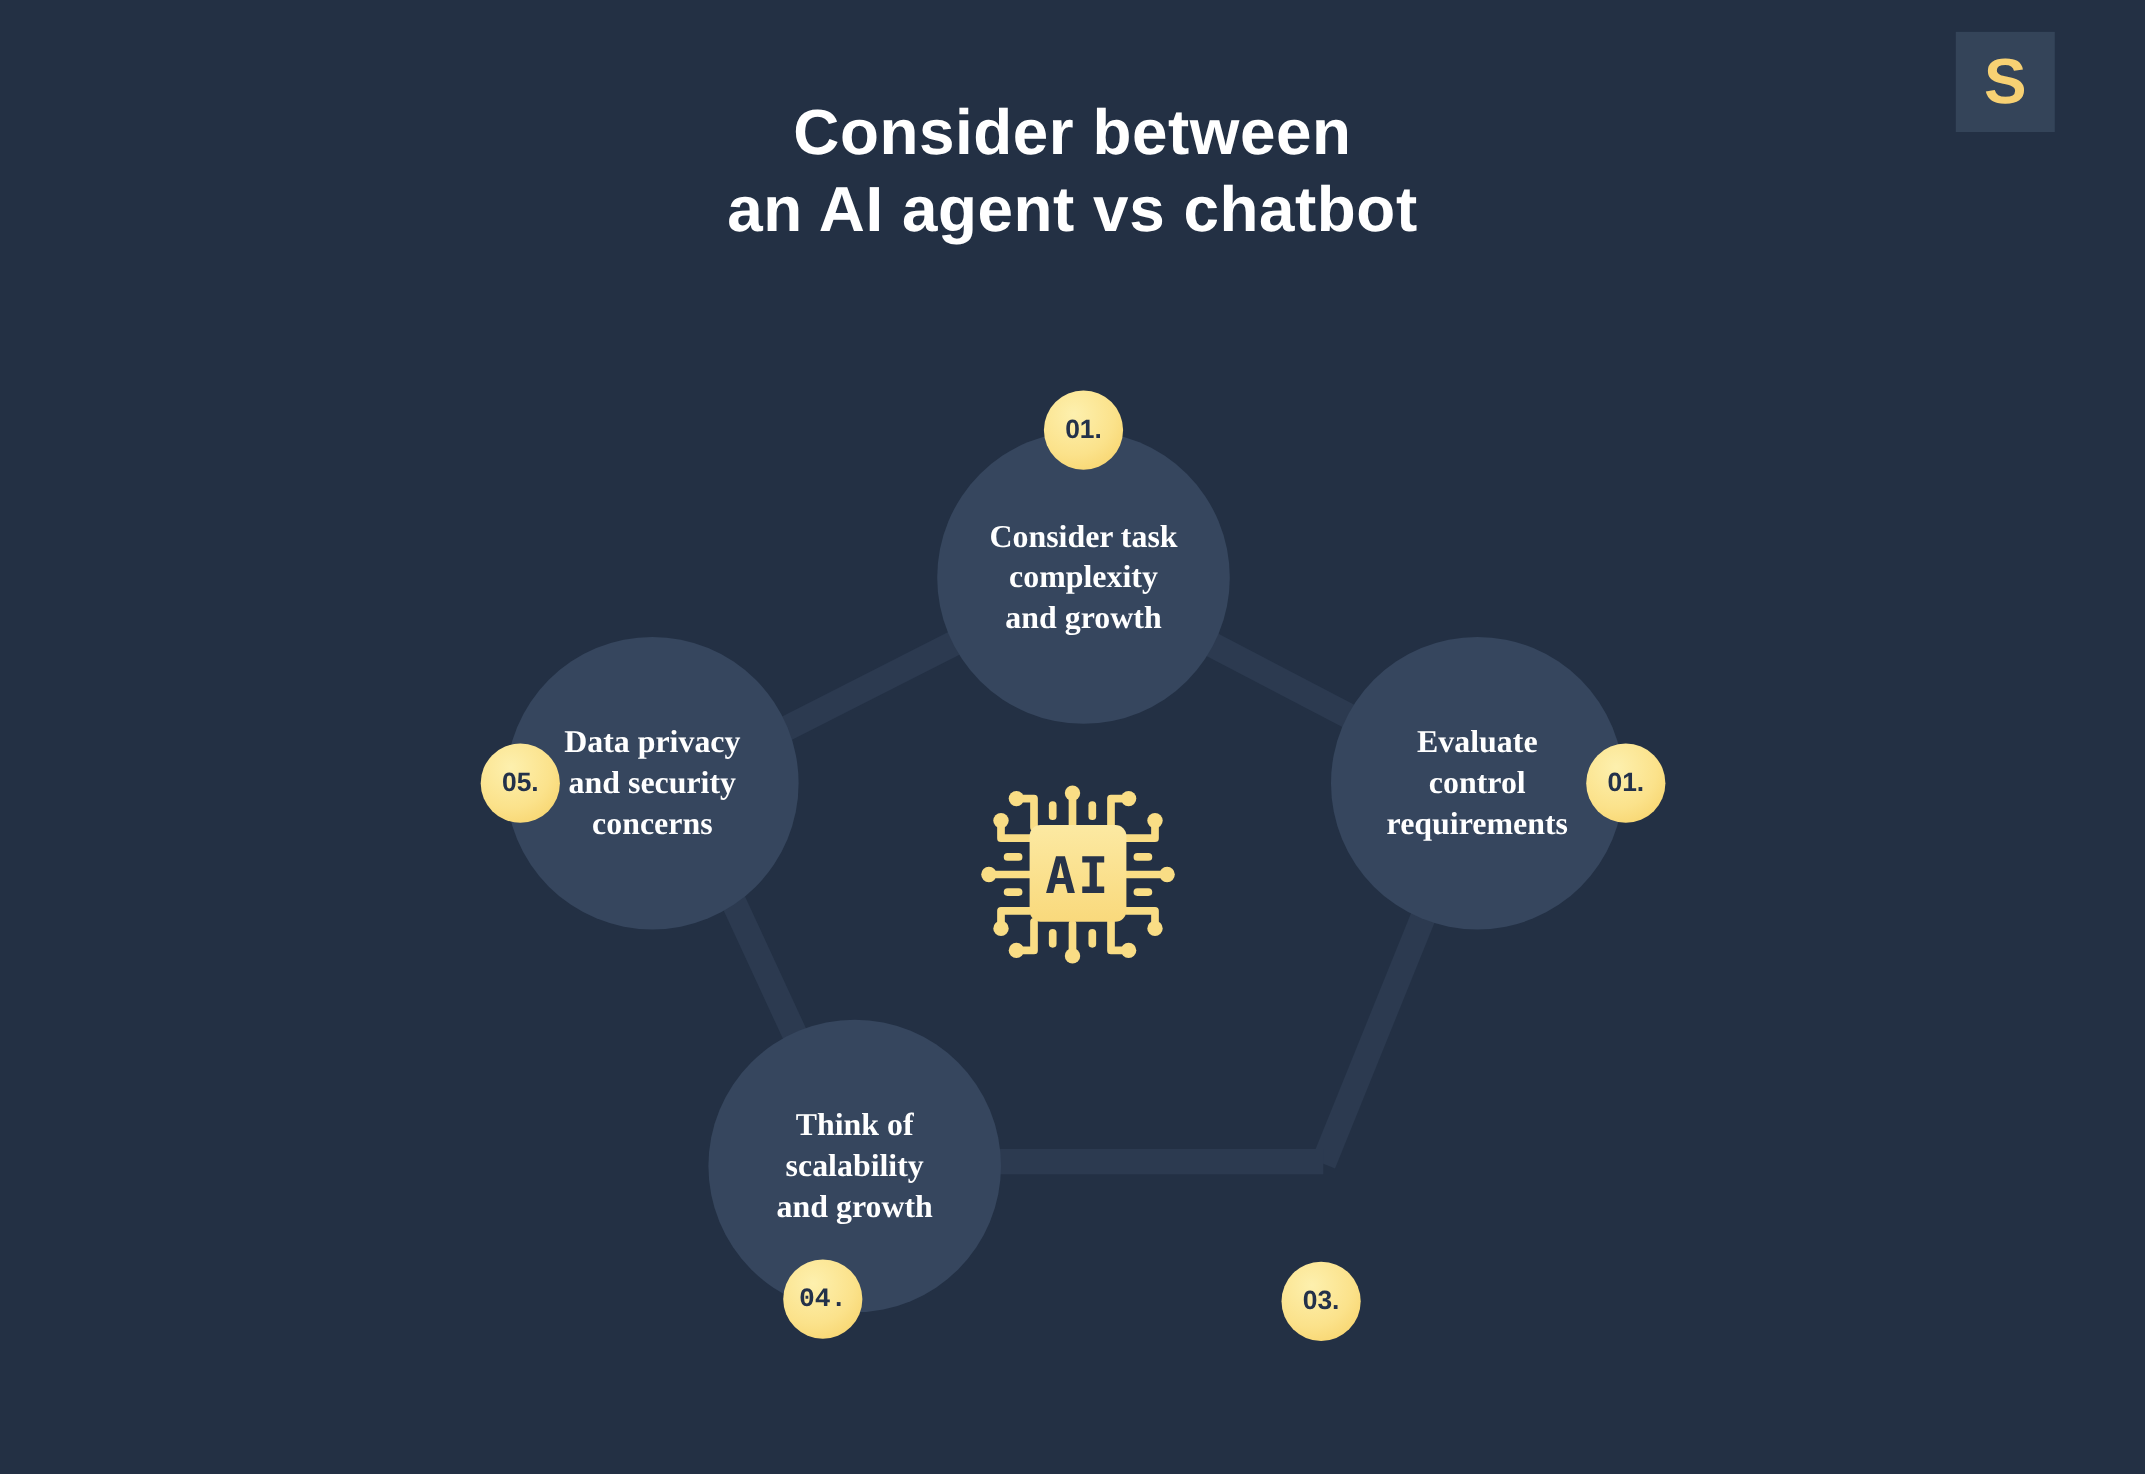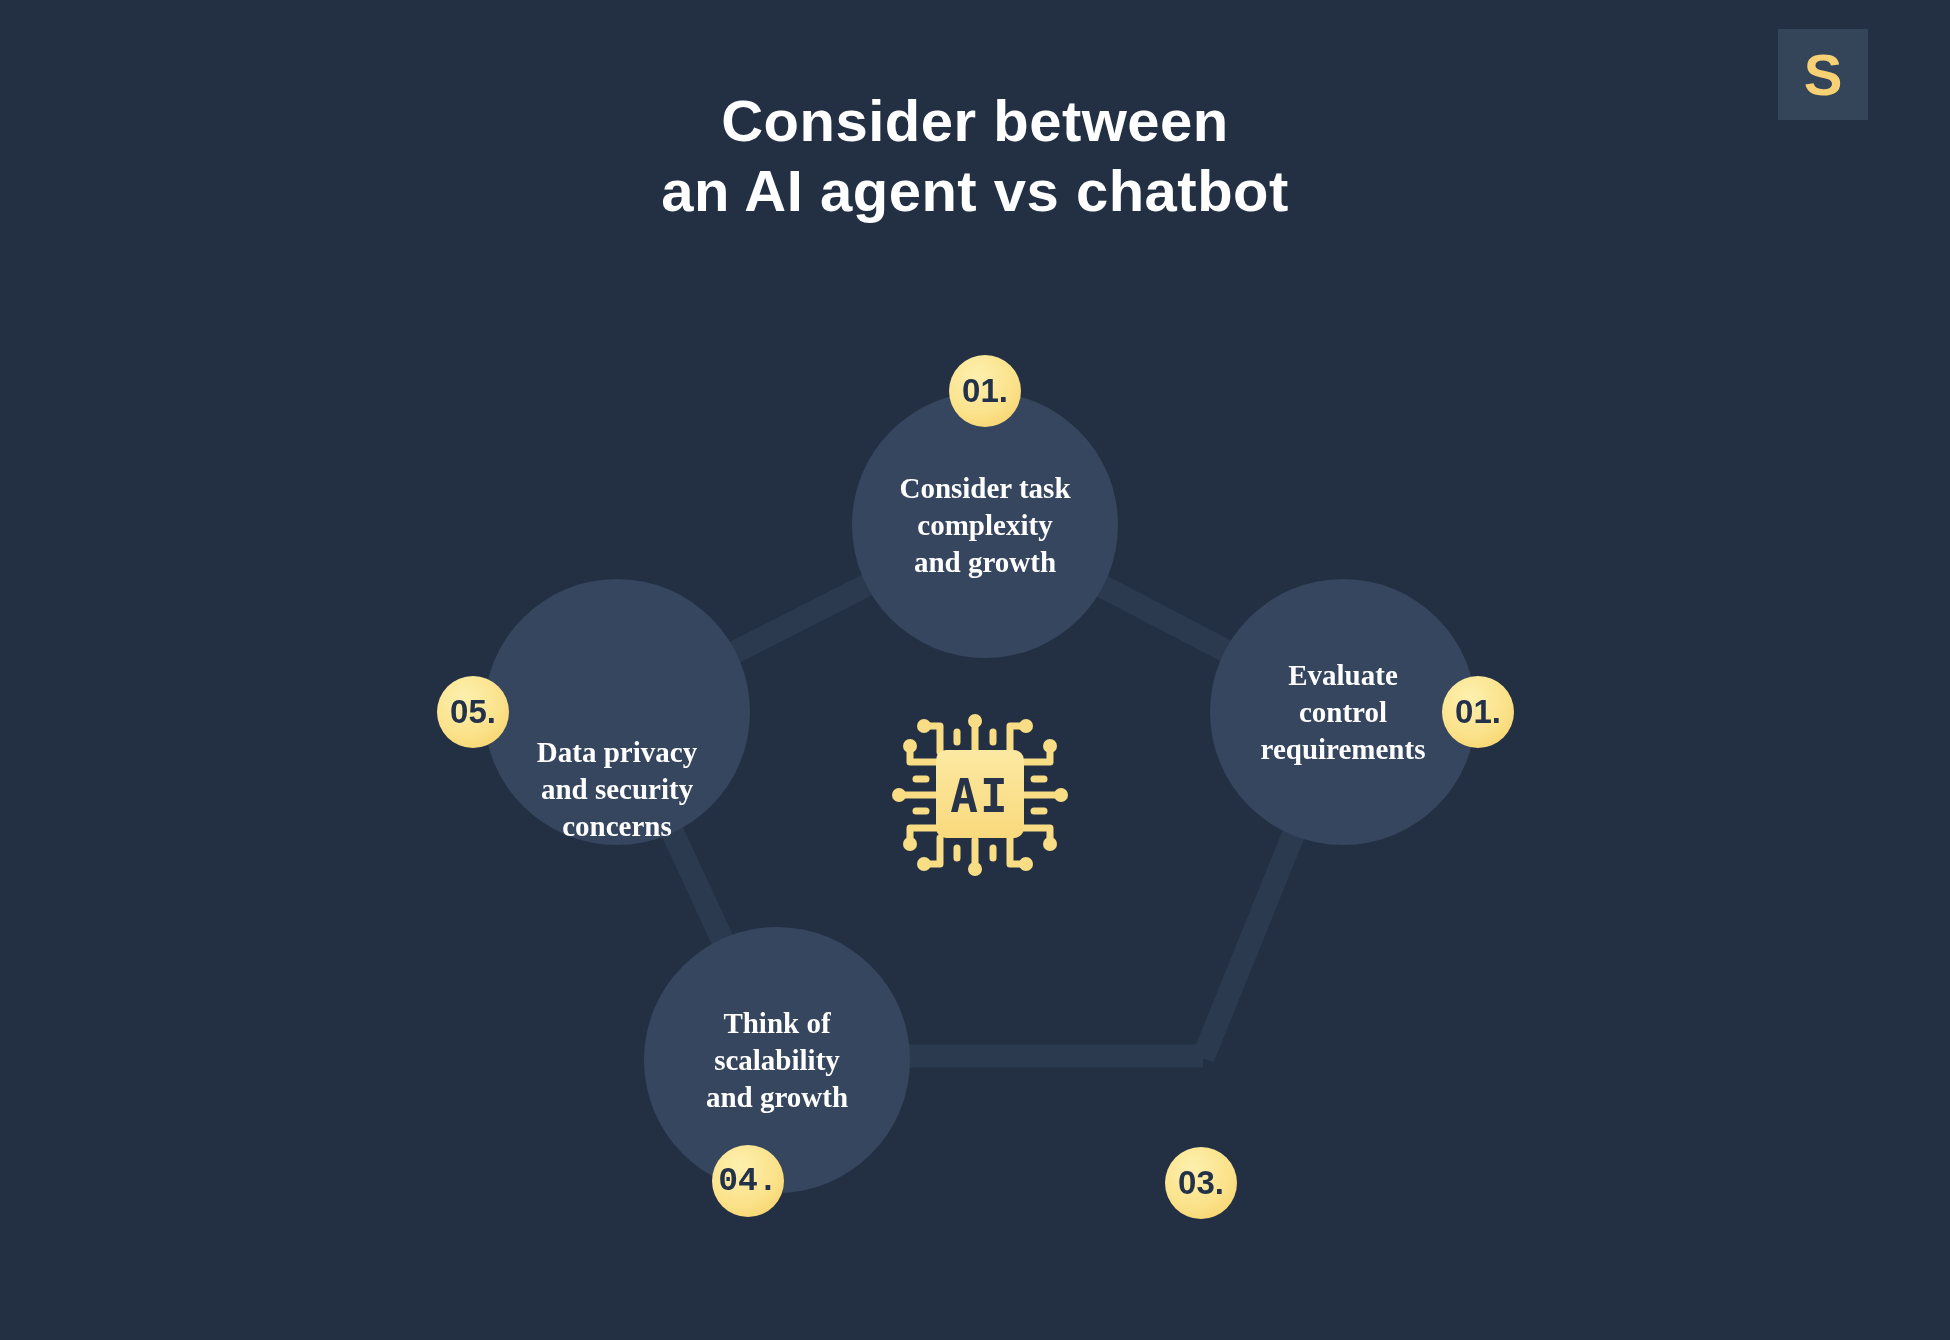--- a/index.html
+++ b/index.html
@@ -27,21 +27,21 @@
     position:absolute;width:266px;height:266px;border-radius:50%;
     background:#36465e;
     display:flex;align-items:center;justify-content:center;text-align:center;
   }
   .node-label{color:#ffffff;font-size:29px;line-height:37px;font-weight:bold;font-family:Liberation Serif, serif;}
   .node-label span{display:block;}
   .badge{
     position:absolute;width:72px;height:72px;border-radius:50%;
     background:radial-gradient(circle at 38% 30%, #fdf0ae 0%, #fbe28b 55%, #f6cf62 100%);
     display:flex;align-items:center;justify-content:center;
-    font-size:33px;font-weight:bold;color:#23314a;
+    font-size:24px;font-weight:bold;color:#23314a;
   }
   .ai-icon{position:absolute;left:890px;top:712px;}
   .ai-icon .pin{stroke:#f9dd85;stroke-width:7;fill:none;stroke-linecap:round;stroke-linejoin:round;}
   .ai-icon .dot{fill:#f9dd85;}
   .ai-icon .chip{fill:url(#chipGrad);}
   .ai-icon .chip-label{
     font-family:"DejaVu Sans Mono",monospace;font-size:46px;font-weight:bold;
     fill:#273349;letter-spacing:2px;
   }
 </style>
@@ -85,21 +85,21 @@
 
 
   <div class="node" style="left:644px;top:927px;">
     <div class="node-label">
       <span>Think of</span>
       <span>scalability</span>
       <span>and growth</span>
     </div>
   </div>
 
-  <div class="node" style="left:484px;top:579px;align-items:flex-end;">
+  <div class="node" style="left:460px;top:579px;">
     <div class="node-label">
       <span>Data privacy</span>
       <span>and security</span>
       <span>concerns</span>
     </div>
   </div>
 
   <div class="badge" style="left:949px;top:355px;">01.</div>
   <div class="badge" style="left:1442px;top:676px;">01.</div>
   <div class="badge" style="left:1165px;top:1147px;">03.</div>

